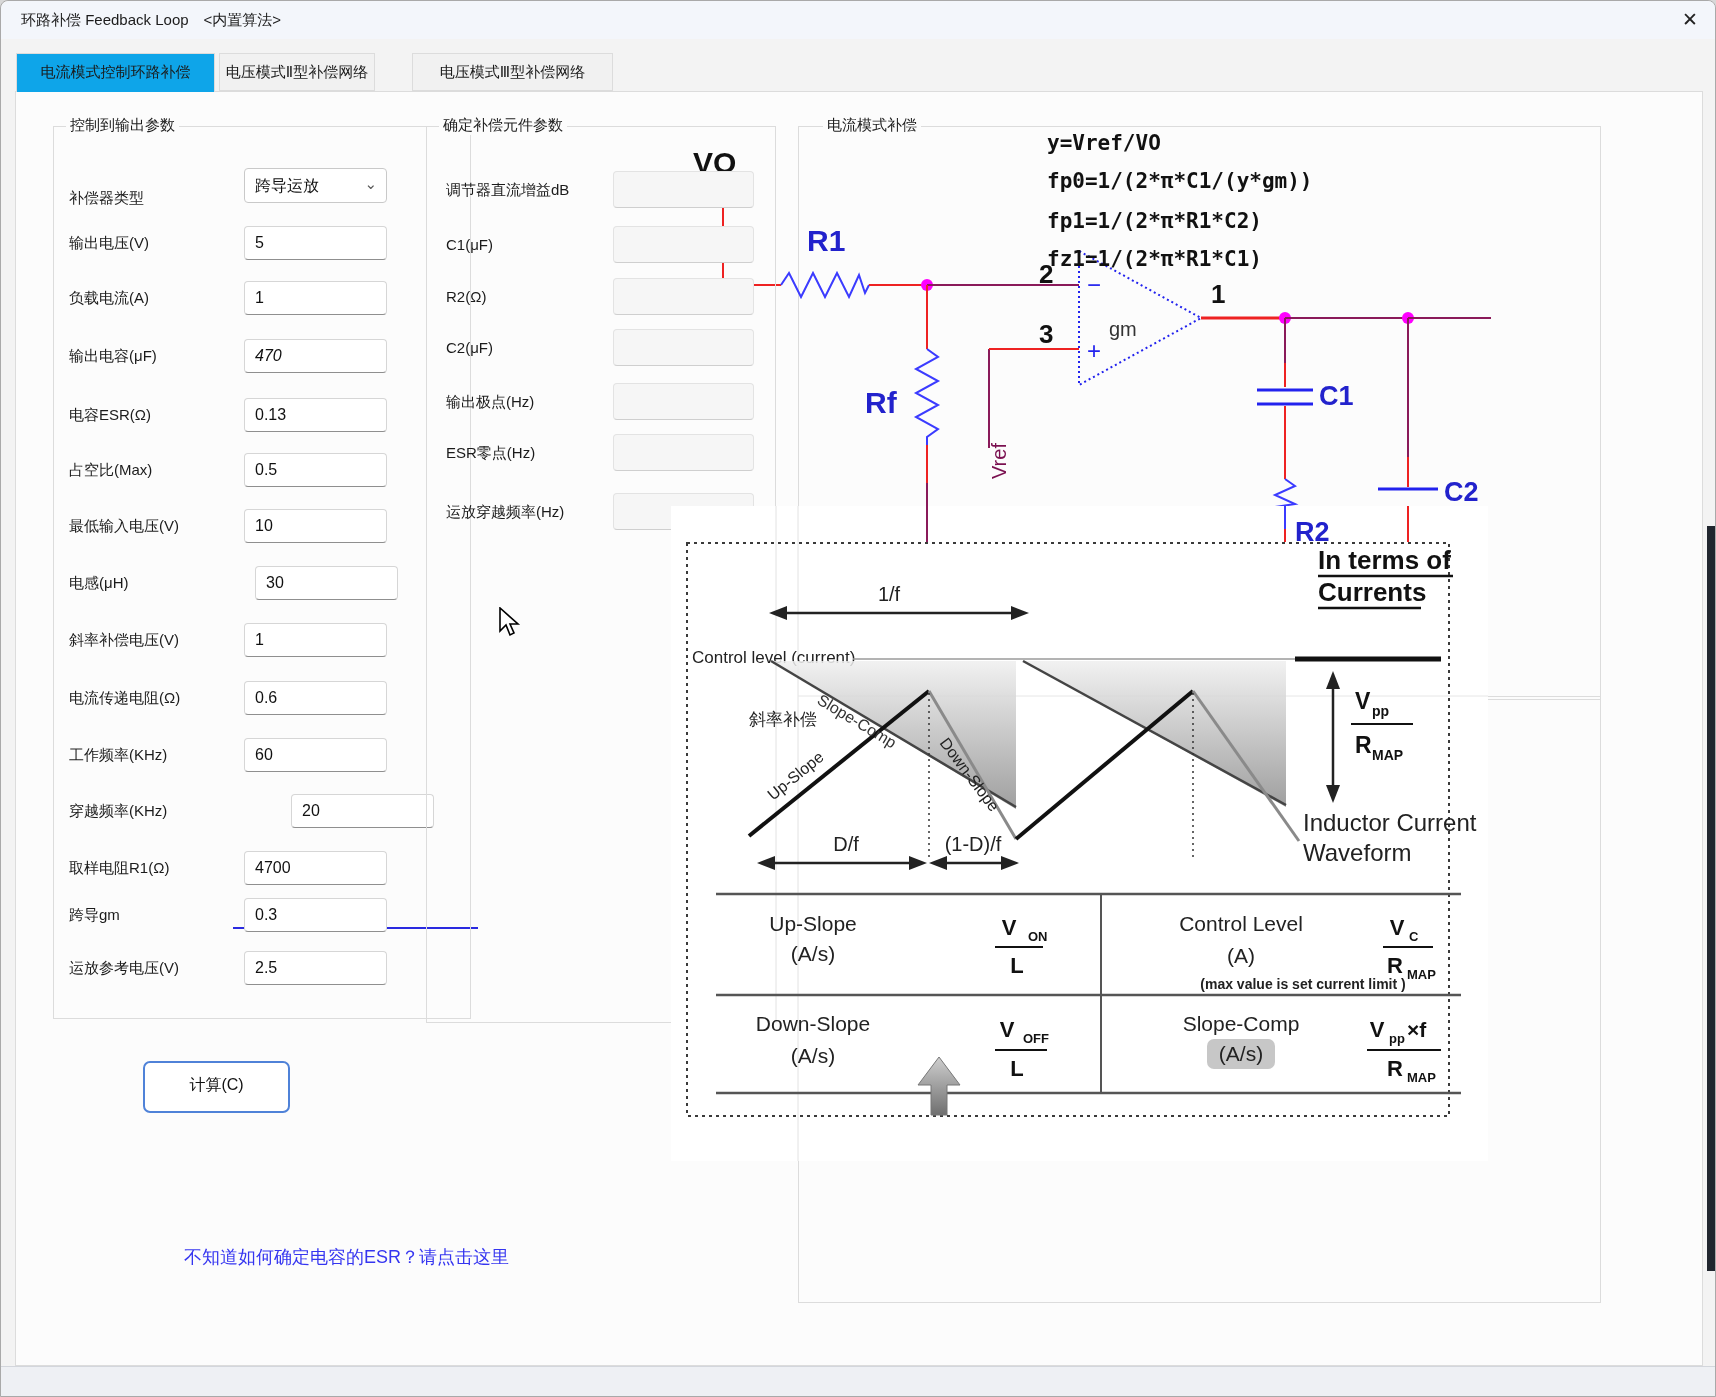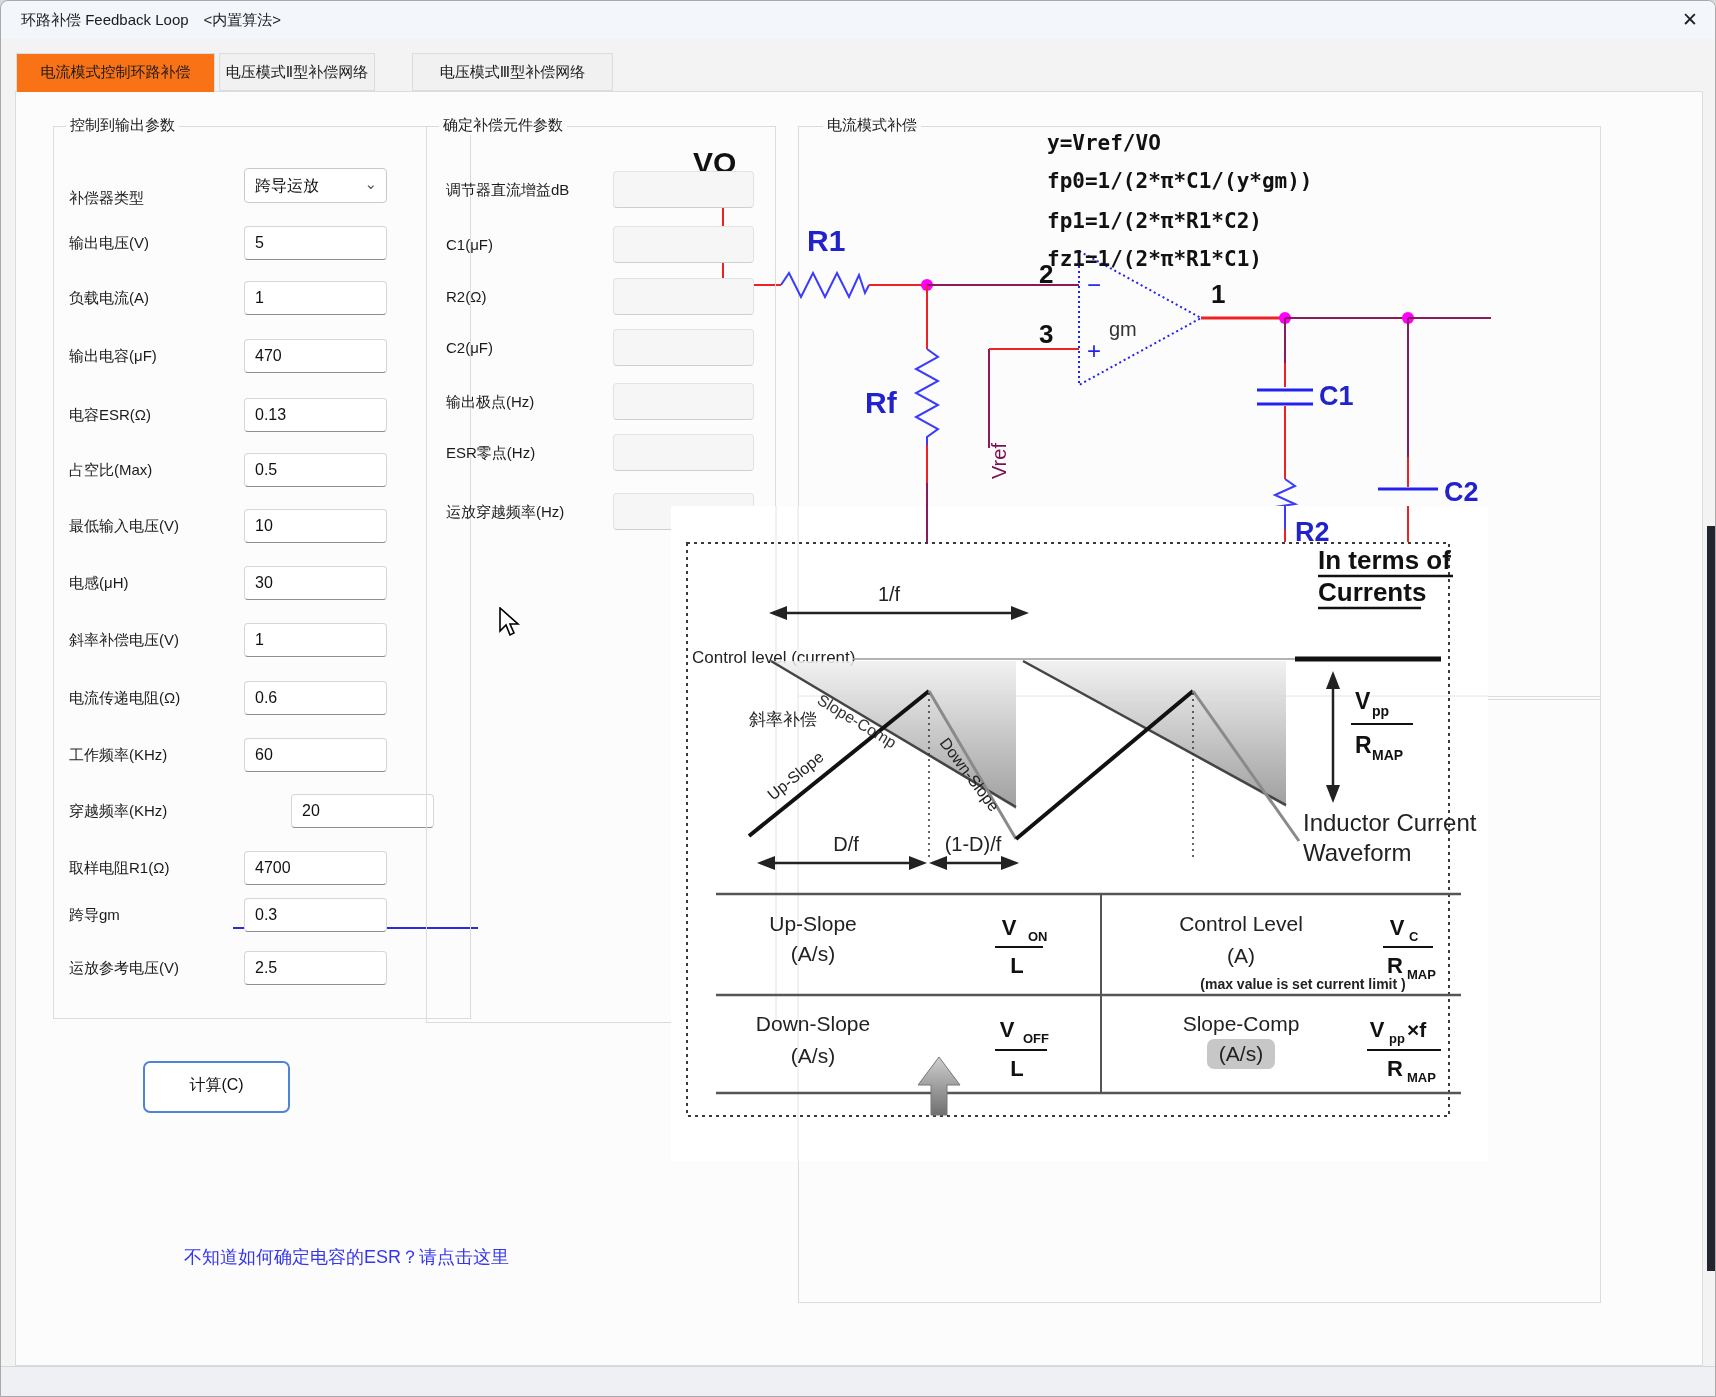--- a/index.html
+++ b/index.html
@@ -3,21 +3,21 @@
 <meta charset="utf-8">
 <style>
   html,body{margin:0;padding:0;background:#d8d8d8;font-family:"Liberation Sans",sans-serif;}
   #win{position:relative;width:1716px;height:1397px;background:#f3f3f3;overflow:hidden;
        border:1px solid #a9a9a9;box-sizing:border-box;border-radius:8px 8px 0 0;}
   .abs{position:absolute;}
   #titlebar{position:absolute;left:0;top:0;width:1716px;height:38px;background:#f3f6fb;border-radius:8px 8px 0 0;}
   #title{position:absolute;left:20px;top:10px;font-size:15px;color:#1b1b1b;white-space:pre;}
   #close{position:absolute;left:1672px;top:5px;width:34px;height:28px;text-align:center;line-height:28px;font-size:19px;color:#222;cursor:default;}
   .tab{position:absolute;top:52px;height:38px;box-sizing:border-box;text-align:center;font-size:15px;line-height:36px;color:#1b1b1b;background:#f1f1f1;border:1px solid #dcdcdc;}
-  .tab.active{background:#f97316;border-bottom:none;height:39px;z-index:5;}
+  .tab.active{background:#0ea5e9;border-bottom:none;height:39px;z-index:5;}
   #panel{position:absolute;left:14px;top:90px;width:1688px;height:1275px;background:#fcfcfc;border:1px solid #dcdcdc;box-sizing:border-box;}
   .gbox{position:absolute;border:1px solid #dcdcdc;box-sizing:border-box;}
   .gbl{position:absolute;top:-11px;font-size:15px;color:#1b1b1b;background:#fcfcfc;padding:0 4px;white-space:nowrap;}
   .lbl{position:absolute;font-size:15px;color:#1b1b1b;white-space:nowrap;}
   .inp{position:absolute;width:143px;height:34px;box-sizing:border-box;background:#ffffff;border:1px solid #d6d6d6;border-bottom:1px solid #8f8f8f;border-radius:4px;font-size:16px;color:#111;padding:0 10px;font-family:"Liberation Sans",sans-serif;}
   .inp.gray{width:141px;height:37px;background:#f6f6f6;border:1px solid #e3e3e3;border-bottom:1px solid #cfcfcf;}
   #dropdown{position:absolute;left:243px;top:167px;width:143px;height:35px;box-sizing:border-box;background:#fff;border:1px solid #c9c9c9;border-radius:4px;font-size:16px;color:#111;line-height:33px;padding:0 10px;}
   #dropdown .chev{position:absolute;right:9px;top:-2px;font-size:15px;color:#555;}
   .formula{position:absolute;left:1046px;font-family:"DejaVu Sans Mono",monospace;font-size:21px;font-weight:bold;color:#111;white-space:pre;}
   #calcbtn{position:absolute;left:142px;top:1060px;width:143px;height:48px;background:#fff;border:2px solid #4f82d8;border-radius:7px;font-size:16px;color:#111;text-align:center;line-height:44px;}
@@ -102,29 +102,29 @@
     <span class="lbl" style="left:68px;top:188px;">补偿器类型</span>
     <div id="dropdown">
       <span>跨导运放</span>
       <span class="chev">⌄</span>
     </div>
     <span class="lbl" style="left:68px;top:233px;">输出电压(V)</span>
       <input class="inp" style="left: 243px; top: 225px;" value="5">
     <span class="lbl" style="left:68px;top:288px;">负载电流(A)</span>
       <input class="inp" style="left: 243px; top: 280px;" value="1">
     <span class="lbl" style="left:68px;top:346px;">输出电容(μF)</span>
-      <input class="inp" style="left: 243px; top: 338px;" value="470">
+      <input class="inp" style="left: 243px; top: 338px; font-style: italic;" value="470">
     <span class="lbl" style="left:68px;top:405px;">电容ESR(Ω)</span>
       <input class="inp" style="left: 243px; top: 397px;" value="0.13">
     <span class="lbl" style="left:68px;top:460px;">占空比(Max)</span>
       <input class="inp" style="left: 243px; top: 452px;" value="0.5">
     <span class="lbl" style="left:68px;top:516px;">最低输入电压(V)</span>
       <input class="inp" style="left: 243px; top: 508px;" value="10">
     <span class="lbl" style="left:68px;top:573px;">电感(μH)</span>
-      <input class="inp" style="left: 243px; top: 565px;" value="30">
+      <input class="inp" style="left: 254px; top: 565px;" value="30">
     <span class="lbl" style="left:68px;top:630px;">斜率补偿电压(V)</span>
       <input class="inp" style="left: 243px; top: 622px;" value="1">
     <span class="lbl" style="left:68px;top:688px;">电流传递电阻(Ω)</span>
       <input class="inp" style="left: 243px; top: 680px;" value="0.6">
     <span class="lbl" style="left:68px;top:745px;">工作频率(KHz)</span>
       <input class="inp" style="left: 243px; top: 737px;" value="60">
     <span class="lbl" style="left:68px;top:801px;">穿越频率(KHz)</span>
       <input class="inp" style="left: 243px; top: 793px; margin-left: 47px;" value="20">
     <span class="lbl" style="left:68px;top:858px;">取样电阻R1(Ω)</span>
       <input class="inp" style="left: 243px; top: 850px;" value="4700">

